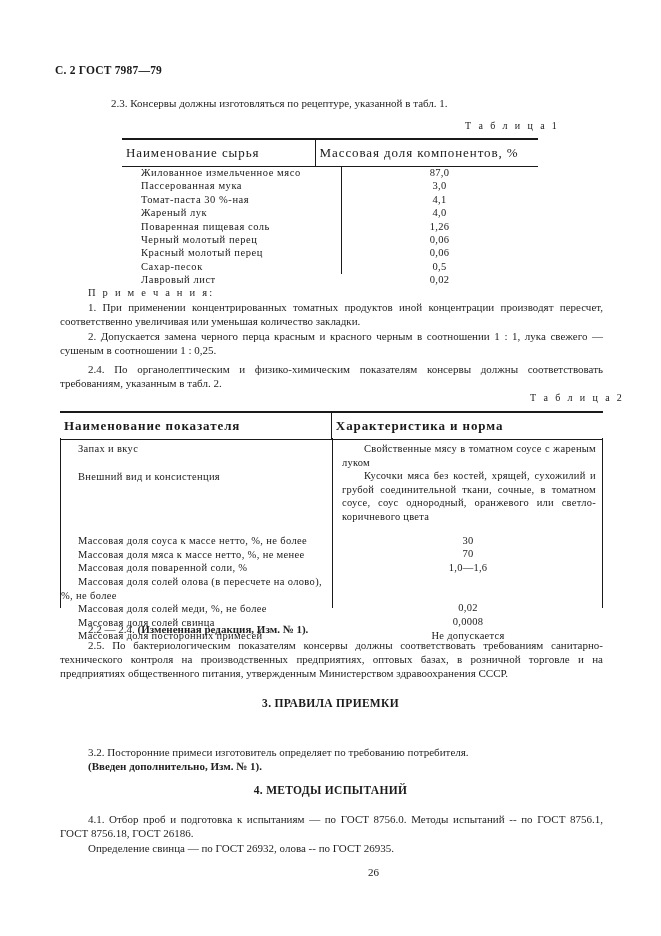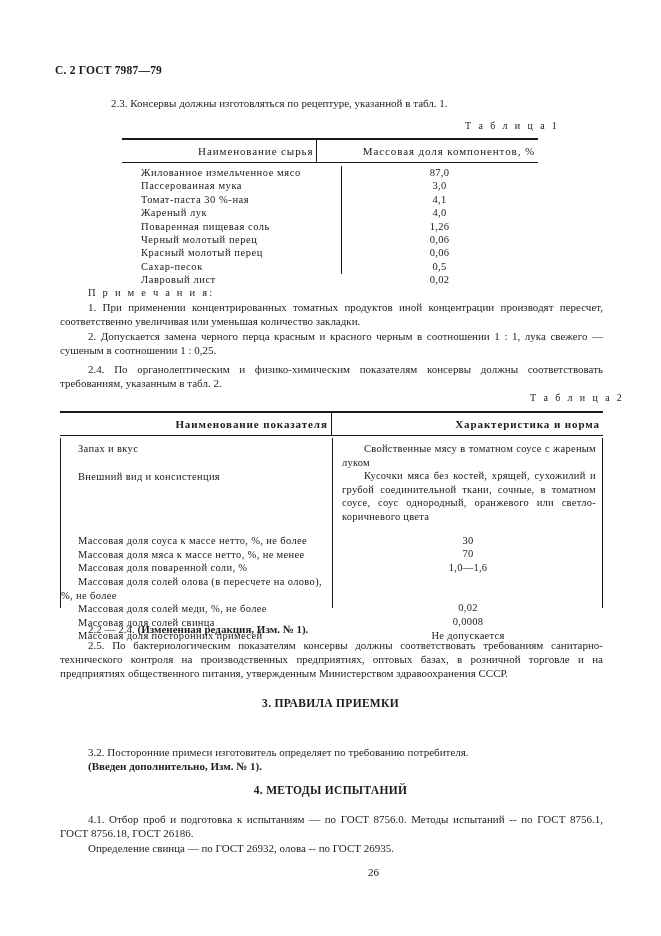--- a/index.html
+++ b/index.html
@@ -55,23 +55,23 @@
     letter-spacing: 2.4px;
     white-space: nowrap;
   }
 
   
   .tbl {
     position: absolute;
     border-collapse: collapse;
   }
   .tbl-head-cell {
-    font-size: 11px;
+    font-size: 13px;
     letter-spacing: 0.9px;
-    text-align: right;
+    text-align: left;
     padding: 5px 3px 5px 4px;
     font-weight: normal;
     white-space: nowrap;
   }
 
   
   #table1 {
     left: 122px;
     top: 138px;
     width: 416px;

